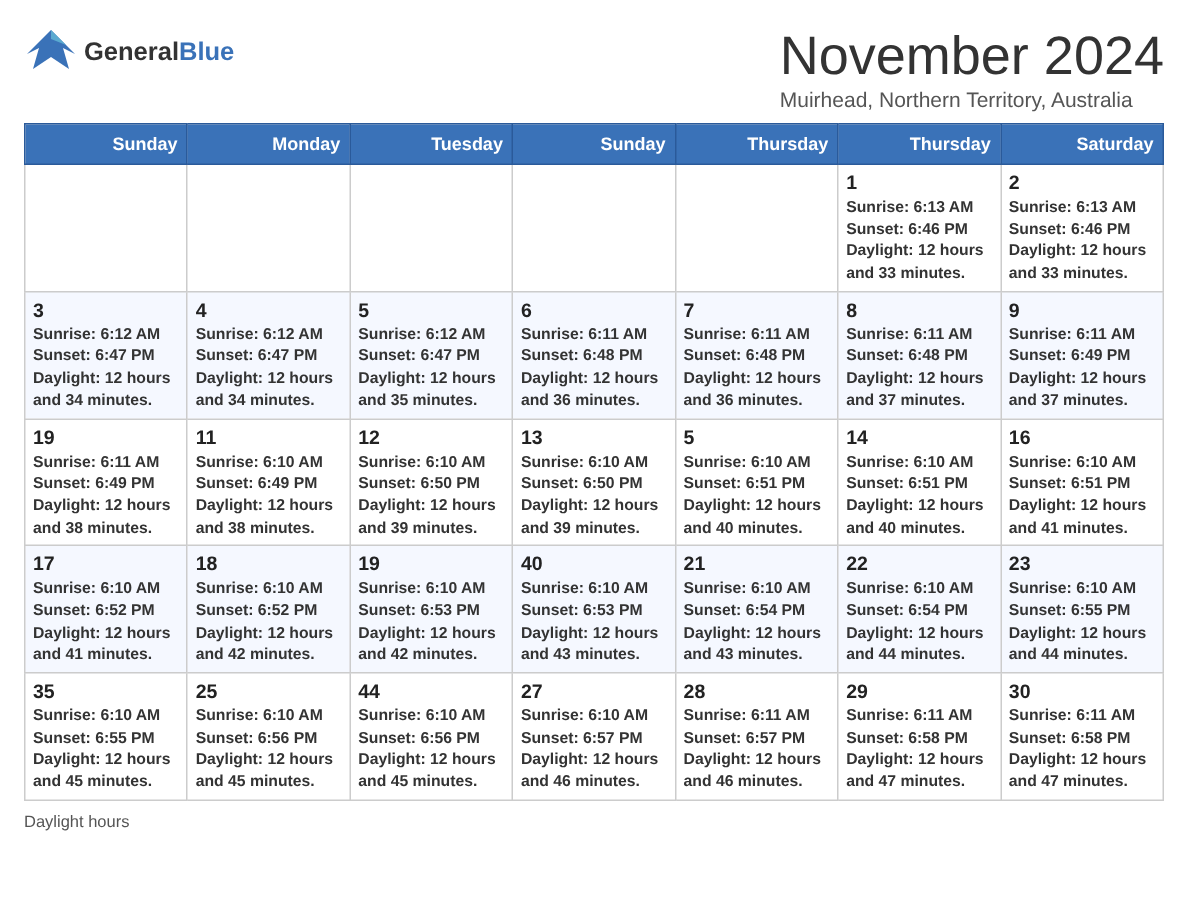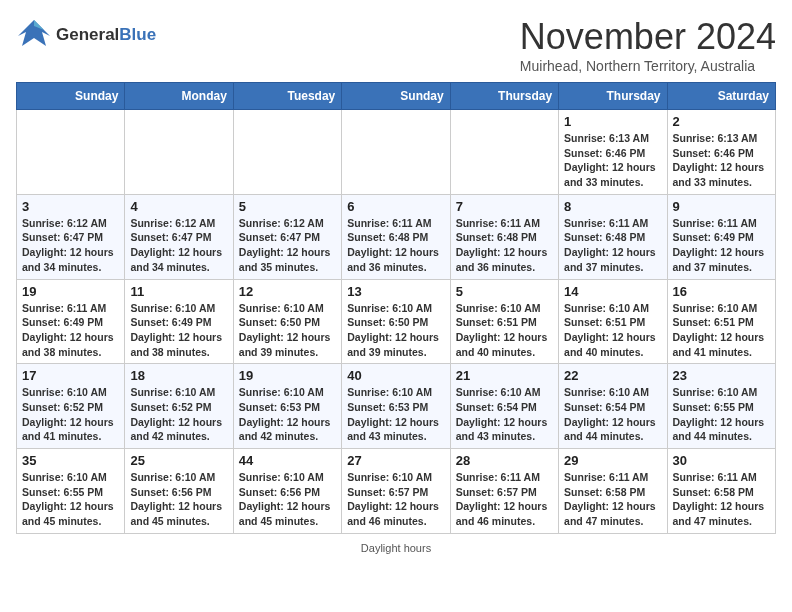--- a/index.html
+++ b/index.html
@@ -67,21 +67,21 @@
       line-height: 1.4;
       font-weight: bold;
     }
     .empty-cell {
       background: #fff !important;
     }
     .footer {
       margin-top: 8px;
       font-size: 11px;
       color: #555;
-      text-align: center;
+      text-align: left;
     }
     .logo-wrapper {
       display: flex;
       align-items: center;
       gap: 4px;
     }
     .logo-text-group {
       display: flex;
       flex-direction: row;
       line-height: 1;

